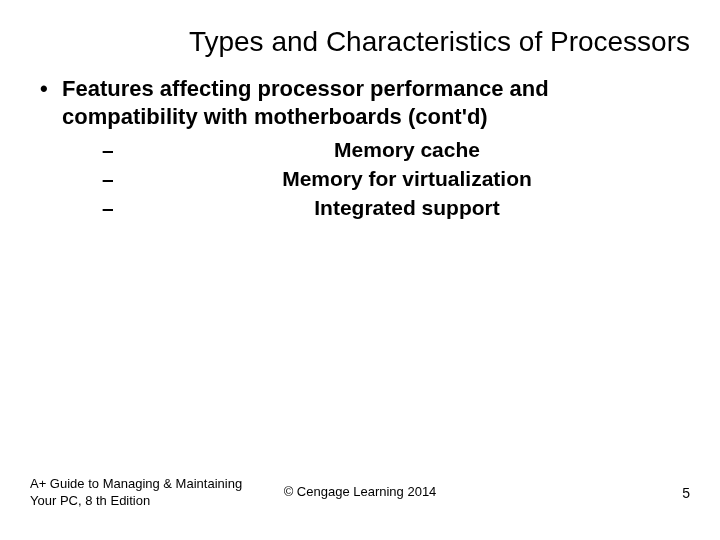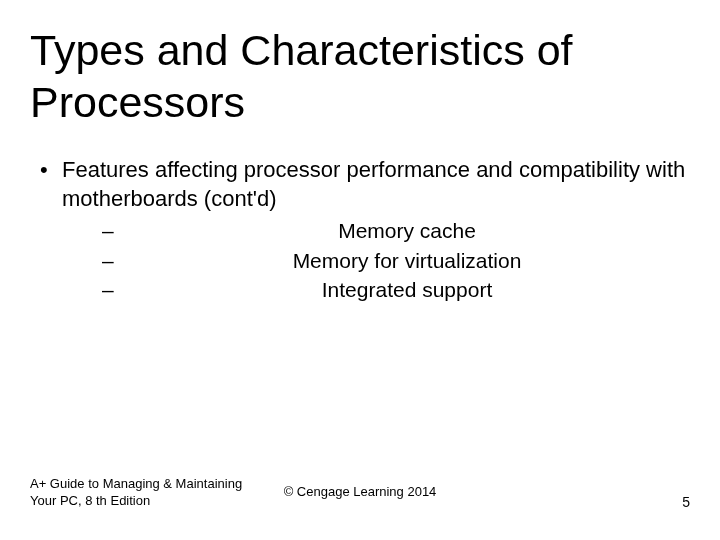--- a/index.html
+++ b/index.html
@@ -15,29 +15,30 @@
       background: #fff;
       position: relative;
     }
     .slide {
       width: 100%;
       height: 100%;
       padding: 25px 30px 30px 30px;
       position: relative;
     }
     .title {
-      font-size: 43px;
+      font-size: 28px;
       font-weight: normal;
-      text-align: left;
-      margin-bottom: 28px;
+      text-align: right;
+      margin-bottom: 16px;
       line-height: 1.2;
     }
     .bullet-list {
       list-style: none;
       padding-left: 10px;
+      font-weight: bold;
     }
     .bullet-item {
       font-size: 22px;
       line-height: 1.3;
       position: relative;
       padding-left: 22px;
       margin-bottom: 12px;
     }
     .bullet-item::before {
       content: "•";
@@ -64,21 +65,21 @@
       left: 0;
       top: 0;
     }
     .footer {
       position: absolute;
       bottom: 30px;
       left: 30px;
       right: 30px;
       display: flex;
       justify-content: space-between;
-      align-items: flex-end;
+      align-items: center;
       font-size: 13px;
     }
     .footer-left {
       max-width: 230px;
       line-height: 1.3;
     }
     .footer-center {
       position: absolute;
       left: 50%;
       transform: translateX(-50%);

